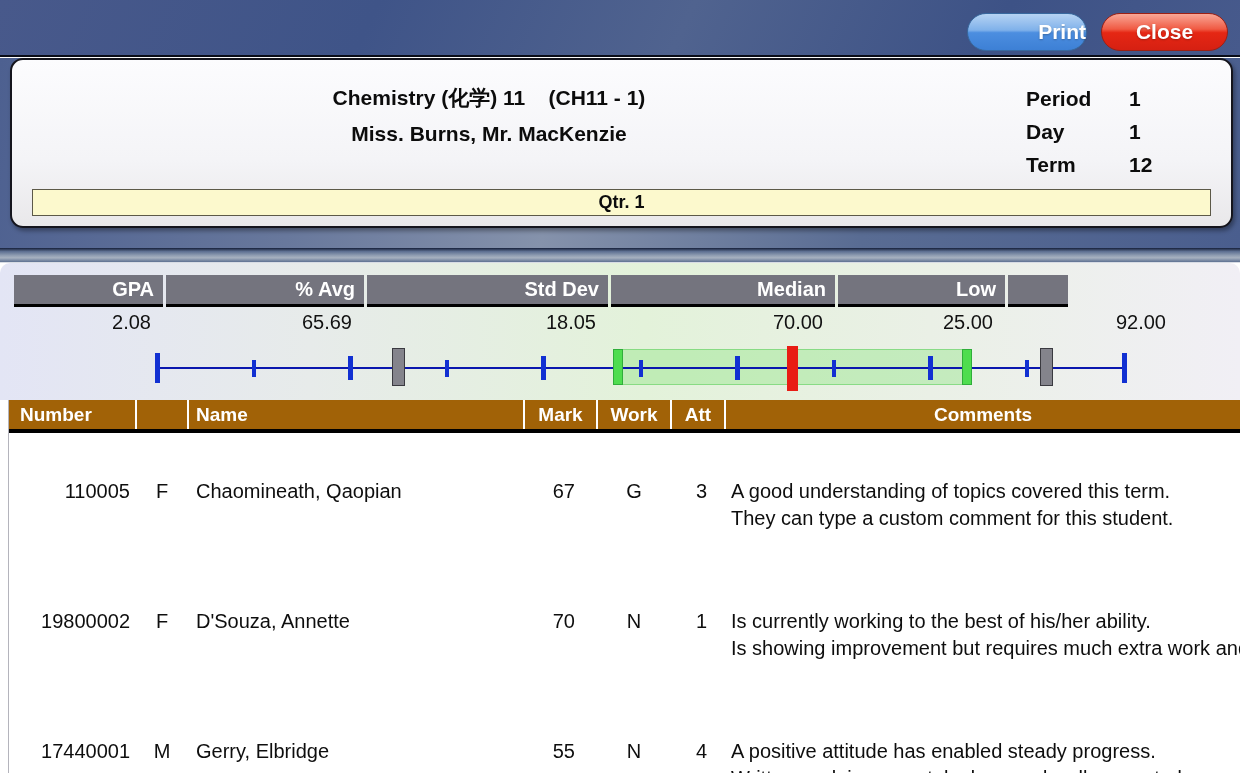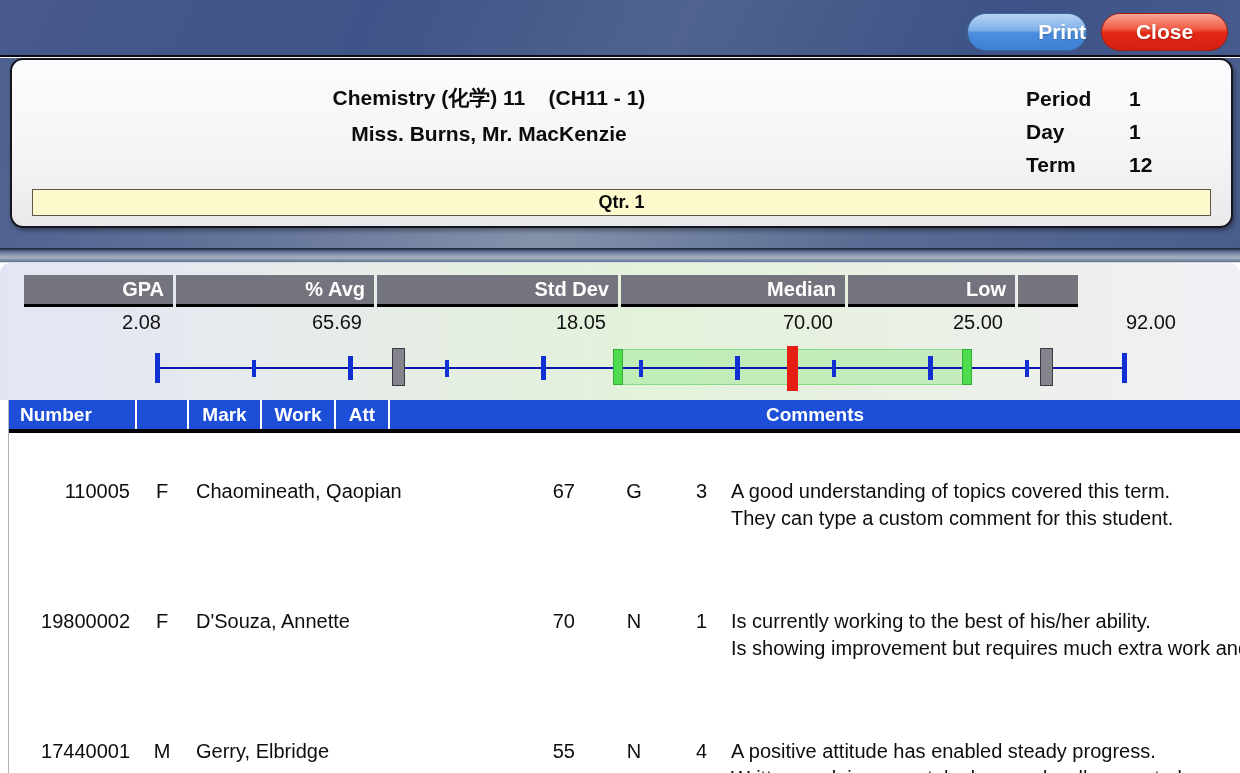--- a/index.html
+++ b/index.html
@@ -38,21 +38,21 @@
     font-size:18px; font-weight:bold; line-height:25px; color:#0c0c0c; }
 
   
   .gap-band { height:15px;
     background:linear-gradient(180deg,#16203a 0%,#5e7092 25%,#93a0b4 55%,#a7b1c0 70%,#5d7091 100%);
     border-bottom:1px solid #d8dce4; }
 
   
   .stats-panel { position:relative; height:137px; border-radius:10px 10px 0 0;
     background:linear-gradient(90deg,#e3e5f5 0%,#e7ebea 25%,#e3f2da 52%,#eaf0e6 75%,#f1eff5 100%); }
-  .stats-row { display:flex; gap:3px; margin-left:24px; }
+  .stats-row { display:flex; gap:3px; margin-left:14px; }
   .stats-head { padding-top:12px; }
   .stat-hcell { background:#74747e; border-bottom:3px solid #000; color:#fff;
     font-size:20px; font-weight:bold; text-align:right; height:32px; line-height:28px;
     padding-right:9px; flex:none; }
   .stat-vcell { color:#111; font-size:20px; text-align:right; padding-right:12px;
     height:28px; line-height:30px; flex:none; }
   .w0{width:149px}.w1{width:198px}.w2{width:241px}.w3{width:224px}.w4{width:167px}.w5{width:170px}
   .w-part{width:60px}
 
   
@@ -60,21 +60,21 @@
   .nl-line { position:absolute; height:2px; background:#0a17ae; }
   .nl-tick { position:absolute; background:#1130d2; }
   .nl-band { position:absolute; background:rgba(125,226,115,.35); border:1px solid rgba(90,205,90,.55); }
   .nl-edge { position:absolute; background:#4fdd4f; border:1px solid #2fae3a; }
   .nl-range { position:absolute; background:#84848c; border:1px solid #3a3a40; }
   .nl-mean { position:absolute; background:#e81d14; }
 
   
   .grid-table { margin-left:8px; border-left:1px solid #b4b4bc; }
   .t-head { display:flex; gap:2px; border-bottom:4px solid #000; background:#fff; }
-  .th { background:#1d4ed8; color:#fff; font-weight:bold; font-size:19px;
+  .th { background:#a16207; color:#fff; font-weight:bold; font-size:19px;
     height:29px; line-height:29px; flex:none; }
   .c-number{width:126px; padding-left:11px;}
   .c-gender{width:50px; text-align:center;}
   .c-name{width:334px; padding-left:7px;}
   .c-mark{width:71px; text-align:center;}
   .c-work{width:72px; text-align:center;}
   .c-att{width:52px; text-align:center;}
   .c-comments{flex:1; text-align:center; width:auto;}
   .t-row { display:flex; gap:2px; padding-top:9px; padding-bottom:31px; }
   .td { flex:none; font-size:20px; color:#0e0e0e; line-height:27px;margin-top:36px; }
@@ -155,20 +155,21 @@
       <div class="nl-range" style="left: 392.25px; top: 2px; width: 13px; height: 38px;"></div>
       <div class="nl-range" style="left: 1040.14px; top: 2px; width: 13px; height: 38px;"></div>
       <div class="nl-mean" style="left: 786.722px; top: 0px; width: 11px; height: 45px;"></div>
     </div>
 </div>
 
 <div class="grid-table">
   <div class="t-head">
     <div class="th c-number">Number</div>
     <div class="th c-gender"></div>
+    <div class="th c-name">Name</div>
     <div class="th c-mark">Mark</div>
     <div class="th c-work">Work</div>
     <div class="th c-att">Att</div>
     <div class="th c-comments">Comments</div>
   </div>
 
   <div class="t-row">
     <div class="td c-number">110005</div>
     <div class="td c-gender">F</div>
     <div class="td c-name">Chaomineath, Qaopian</div>

